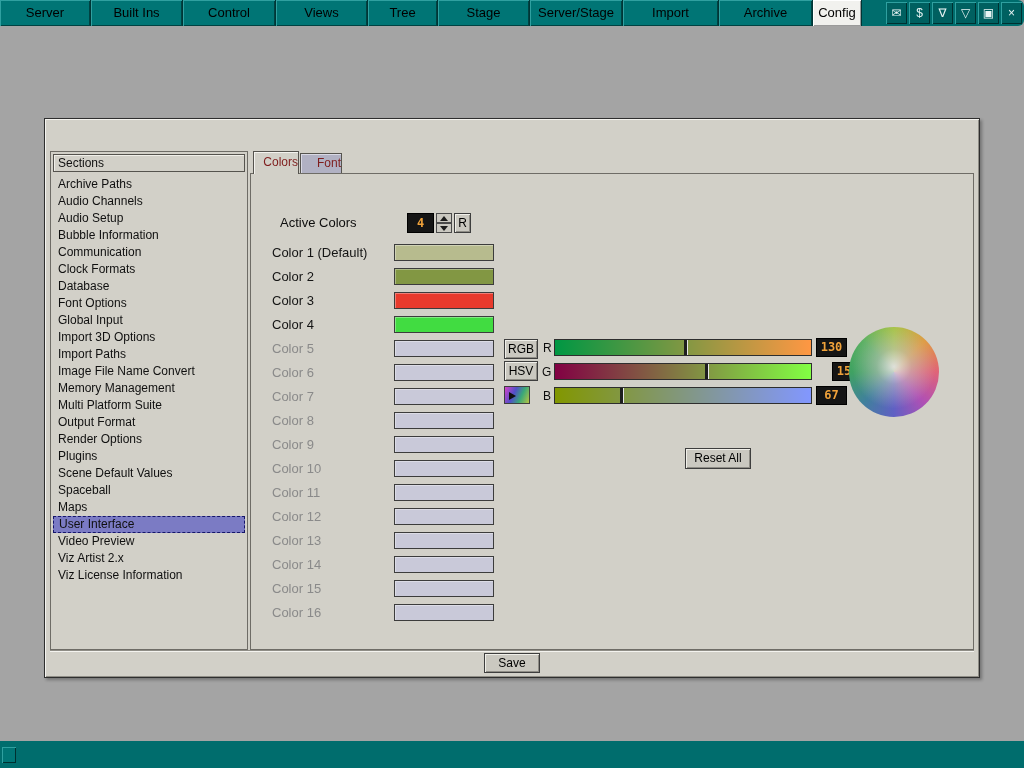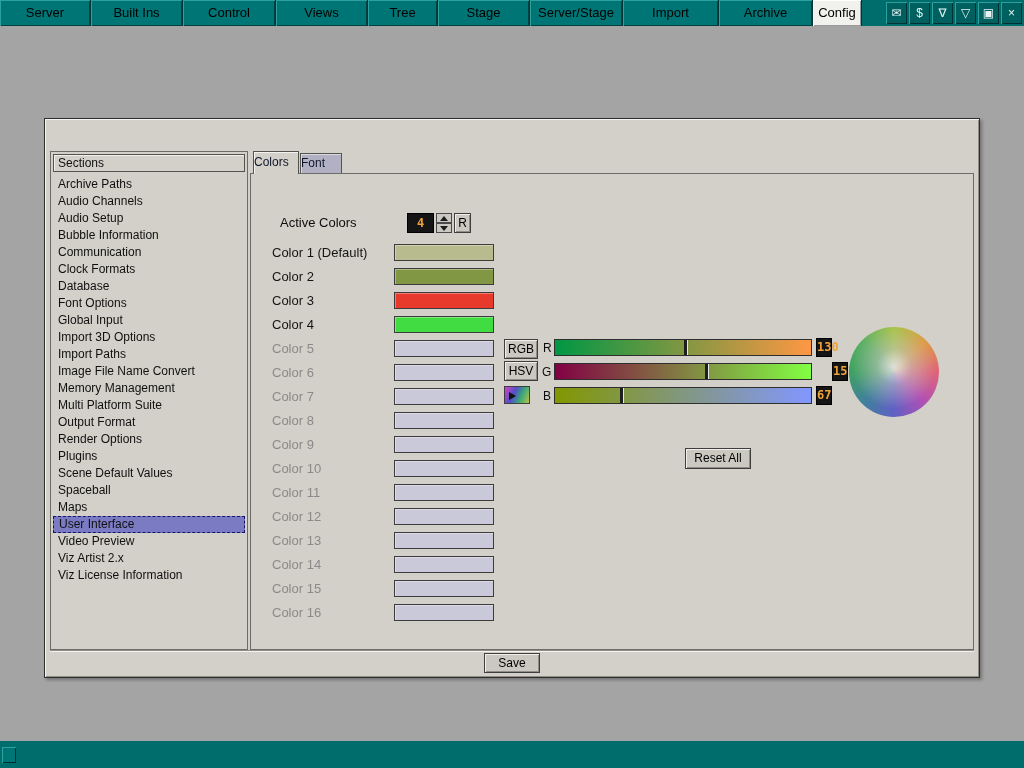--- a/index.html
+++ b/index.html
@@ -5,21 +5,21 @@
   html,body { margin:0; padding:0; }
   body {
     width:1024px; height:768px; position:relative; overflow:hidden;
     background:#a4a4a4;
     font-family:"Liberation Sans", sans-serif;
     color:#111;
   }
   
   .topbar {
     position:absolute; top:0; left:0; width:1024px; height:26px;
-    background:#006d6d; display:flex; align-items:stretch;
+    background:#006d6d; display:flex; align-items:stretch;border-radius:6px;
   }
   .menu-btn {
     height:26px; line-height:26px; text-align:center; font-size:13px; color:#000;
     background:#007575; box-sizing:border-box;
     box-shadow: inset 1px 1px 0 #2fa0a0, inset -1px -1px 0 #004242;
     border-right:1px solid #003535; cursor:default; flex:none;
   }
   .menu-btn.active {
     background:#f1f1ee;
     box-shadow: inset 1px 1px 0 #ffffff, inset -1px -1px 0 #9a9a9a;
@@ -57,21 +57,21 @@
   }
   .sections-list { position:absolute; left:2px; right:2px; top:24px; }
   .section-item {
     height:17px; line-height:17px; font-size:12px; padding-left:5px; color:#101010;
     box-sizing:border-box; white-space:nowrap;
   }
   .section-item.sel {
     background:#7b7bc4; border:1px dashed #15156a; line-height:15px;
   }
   
-  .tab { position:absolute; font-size:12px; text-align:left; box-sizing:border-box; color:#0f172a; }
+  .tab { position:absolute; font-size:12px; text-align:right; box-sizing:border-box; color:#7f1d1d; }
   .tab.active {
     left:208px; top:32px; width:46px; height:23px; line-height:21px;
     background:#d2d0c8; border:1px solid #55534e; border-bottom:none;
     box-shadow: inset 1px 1px 0 #f4f3ef; z-index:3;
   }
   .tab.inactive {
     left:255px; top:34px; width:42px; height:21px; line-height:19px;
     background:#b1b1c3; border:1px solid #55534e; border-bottom:none;
     box-shadow: inset 1px 1px 0 #d9d9e4; z-index:1;
   }
@@ -121,21 +121,21 @@
     width:0; height:0; border-top:4px solid transparent; border-bottom:4px solid transparent;
     border-left:7px solid #101010;
   }
   
   .slider-label { position:absolute; font-size:12px; color:#0d0d0d; }
   .slider-track {
     position:absolute; width:258px; height:17px; box-sizing:border-box;
     border:1px solid #2e2e2e;
   }
   .handle { position:absolute; top:0; bottom:0; width:3px; background:#1e1e1e; border-right:1px solid #e8e8e8; }
-  .slider-lcd { position:absolute; width:16px; height:19px; line-height:17px; }
+  .slider-lcd { position:absolute; width:31px; height:19px; line-height:17px; }
   
   .color-wheel {
     position:absolute; left:598px; top:153px; width:90px; height:90px; border-radius:50%;
     background:
       radial-gradient(circle at 50% 44%, rgba(225,225,225,0.95) 0%, rgba(195,195,195,0.55) 26%, rgba(150,150,150,0) 62%),
       conic-gradient(from -45deg,
         #58b060 0%, #a6c442 12.5%, #e09a40 25%, #e06478 37.5%,
         #b050b4 50%, #6060c4 62.5%, #40809c 75%, #3fa262 87.5%, #58b060 100%);
   }
   .reset-all { position:absolute; left:434px; top:274px; width:66px; height:21px; line-height:19px; }

